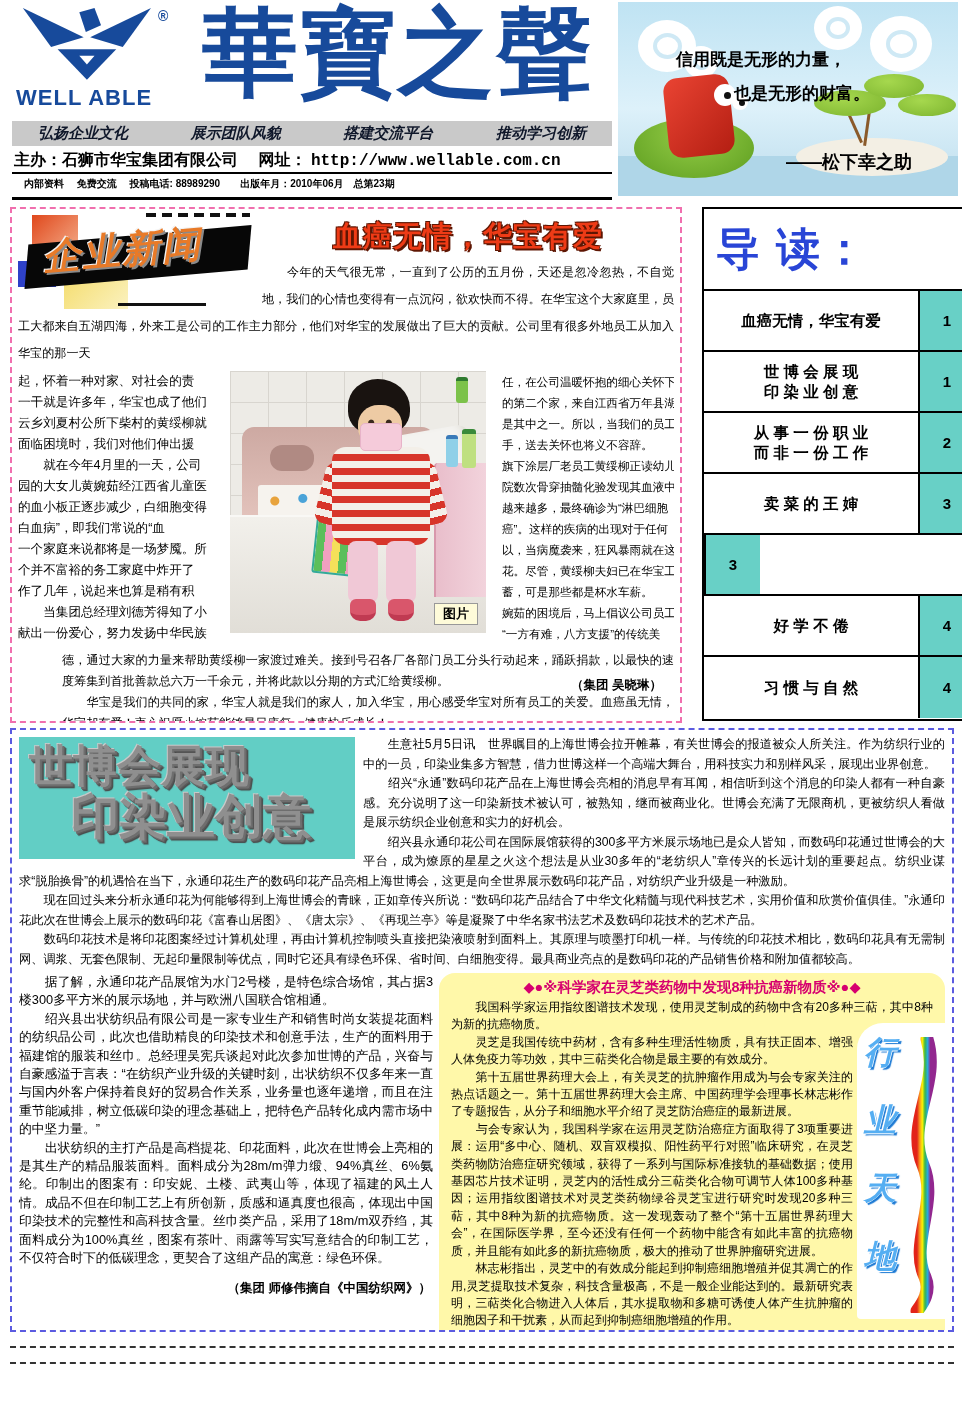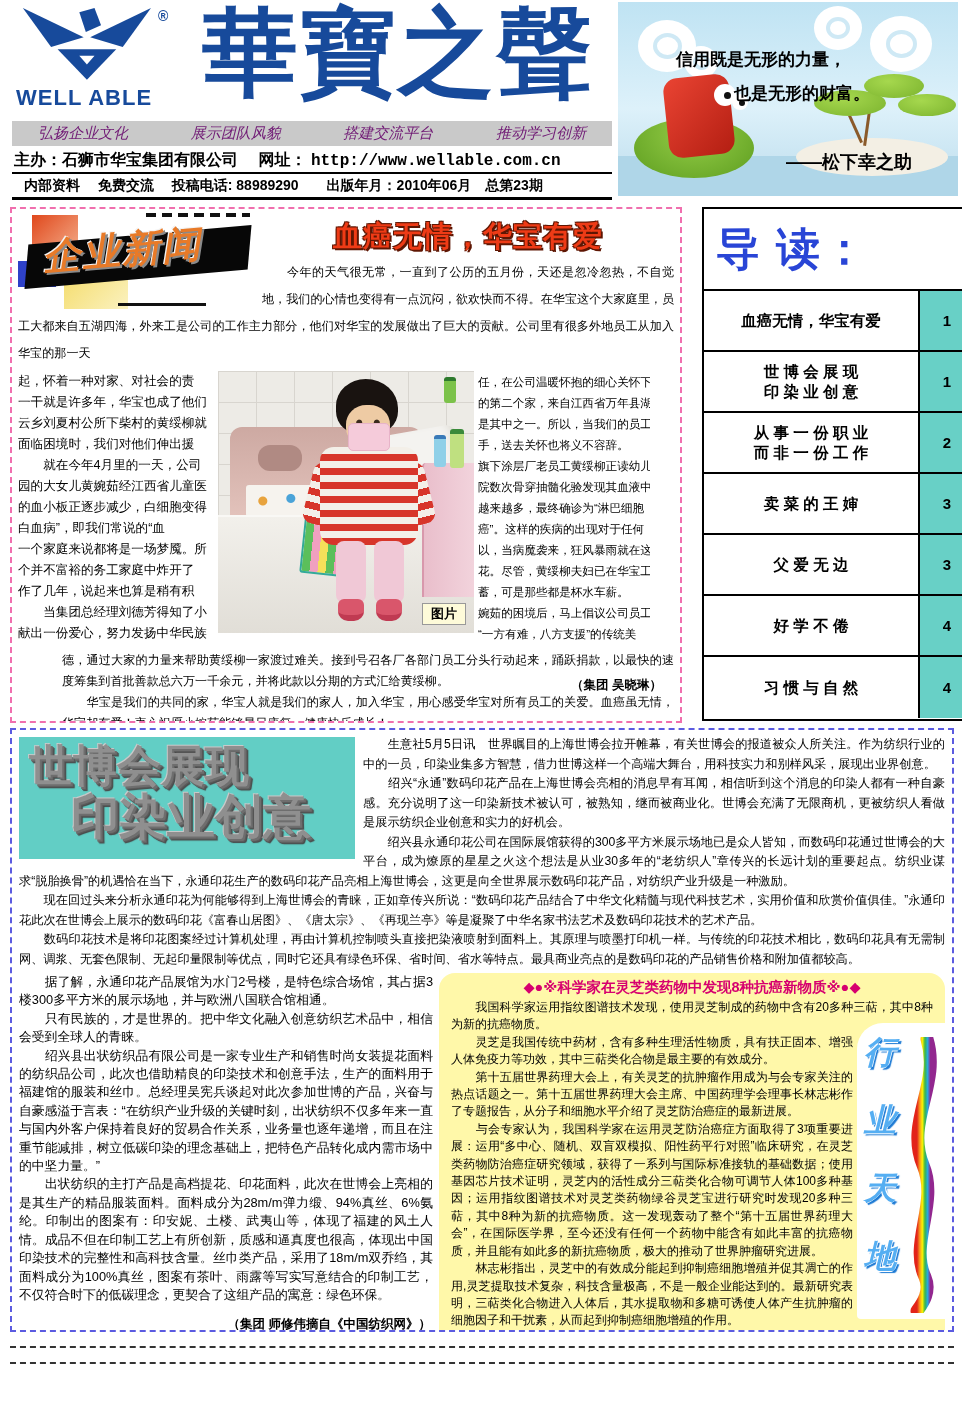--- a/index.html
+++ b/index.html
@@ -9,26 +9,26 @@
   
   .logo-block{position:absolute;left:16px;top:8px;width:168px;height:112px;}
   .logo-svg{display:block;margin-left:6px;}
   .logo-reg{position:absolute;left:142px;top:0px;font-size:14px;font-weight:bold;color:#174A9B;}
   .logo-text{font-size:22px;font-weight:bold;color:#174A9B;letter-spacing:1px;margin-top:1px;}
   .paper-title{position:absolute;left:182px;top:-10px;width:432px;height:128px;line-height:128px;
         font-family:"Liberation Serif","DejaVu Serif",serif;font-weight:900;font-size:96px;
         color:#174A9B;text-align:center;letter-spacing:2px;white-space:nowrap;}
   .slogan-band{position:absolute;left:12px;top:121px;width:600px;height:25px;background:#C9C9C9;
         display:flex;justify-content:space-between;align-items:center;padding:0 26px;box-sizing:border-box;}
-  .slogan{color:#701a75;font-weight:normal;font-style:italic;font-size:15px;
+  .slogan{color:#0f172a;font-weight:bold;font-style:italic;font-size:15px;
         font-family:"Liberation Serif","DejaVu Serif",serif;}
   .publisher-line{position:absolute;left:14px;top:150px;width:598px;font-size:16px;font-weight:bold;white-space:nowrap;}
   .publisher-line .site{font-family:"Liberation Mono","DejaVu Sans Mono",monospace;font-weight:bold;}
   .rule1{position:absolute;left:12px;top:172px;width:600px;height:0;border-top:2px solid #000;}
-  .info-line{position:absolute;left:24px;top:177px;width:588px;font-size:14px;font-weight:bold;white-space:nowrap;}
+  .info-line{position:absolute;left:24px;top:177px;width:588px;font-size:10px;font-weight:bold;white-space:nowrap;}
   .rule2{position:absolute;left:12px;top:197px;width:600px;height:0;border-top:3px solid #000;}
 
   
   .quote-box{position:absolute;left:618px;top:2px;width:340px;height:194px;overflow:hidden;
         background:linear-gradient(180deg,#BFE3F3 0%,#DDF1FA 55%,#BBDCEC 100%);}
   .cloud{position:absolute;background:#fff;border-radius:50%;}
   .cloud::after{content:"";position:absolute;left:25%;top:25%;width:50%;height:50%;
         border:4px solid #CFE9F5;border-radius:50%;box-sizing:border-box;}
   .water{position:absolute;left:0;bottom:0;width:100%;height:40px;background:#AFD6E8;}
   .island{position:absolute;left:178px;top:136px;width:152px;height:38px;background:#F3EFE4;border-radius:50%;}
@@ -55,21 +55,21 @@
   .badge-text{position:absolute;left:24px;top:12px;font-size:38px;font-weight:900;font-style:italic;
         color:#E87A28;letter-spacing:2px;transform:rotate(-5deg);white-space:nowrap;
         text-shadow:2px 2px 0 #8a8a8a,-1px -1px 0 #f2f2f2;}
   .badge-dashes{position:absolute;left:128px;top:0;width:104px;height:4px;
         background:repeating-linear-gradient(90deg,#111 0 10px,transparent 10px 16px);}
   .badge-line{position:absolute;left:100px;top:90px;width:88px;height:3px;background:#111;}
   .news-headline{text-align:center;font-size:29px;font-weight:900;color:#EE3B16;letter-spacing:1px;
         height:46px;line-height:46px;white-space:nowrap;
         text-shadow:2px 2px 0 #5e1603,-1px -1px 0 #5e1603,1px -1px 0 #5e1603,-1px 1px 0 #5e1603;}
   .news-intro{font-size:12.1px;line-height:27px;margin:0;text-align:justify;}
-  .news-mid{display:flex;gap:4px;margin-top:4px;}
+  .news-mid{display:flex;gap:16px;margin-top:4px;}
   .col-left{width:196px;font-size:12.6px;line-height:21px;white-space:nowrap;overflow:hidden;}
   .col-right{width:172px;font-size:11.6px;line-height:21px;white-space:nowrap;overflow:hidden;}
   .news-closing{font-size:12.1px;line-height:21px;margin-top:6px;text-align:justify;margin-left:44px;}
   .news-credit{position:absolute;right:18px;top:468px;font-size:12.5px;font-weight:bold;}
 
   
   .photo{width:256px;height:262px;position:relative;overflow:hidden;background:#EDEBE6;
         background-image:linear-gradient(#D8D5CF 1px,transparent 1px),linear-gradient(90deg,#D8D5CF 1px,transparent 1px);
         background-size:38px 31px;flex-shrink:0;}
   .sheet{position:absolute;left:0;bottom:0;width:100%;height:116px;
@@ -308,23 +308,20 @@
         </div>
       <div class="guide-row-page">2</div>
     </div>
     <div class="guide-row">
       <div class="guide-row-title">
           <div class="ln">卖 菜 的 王 婶</div>
         </div>
       <div class="guide-row-page">3</div>
     </div>
     <div class="guide-row">
-      <div class="guide-row-title">
-          <div class="ln">父 爱 无 边</div>
-        </div>
       <div class="guide-row-page">3</div>
     </div>
     <div class="guide-row">
       <div class="guide-row-title">
           <div class="ln">好 学 不 倦</div>
         </div>
       <div class="guide-row-page">4</div>
     </div>
     <div class="guide-row">
       <div class="guide-row-title">
@@ -337,28 +334,27 @@
   <div class="expo-section">
     <div class="expo-title-graphic">
       <div class="expo-t1">世博会展现</div>
       <div class="expo-t2">印染业创意</div>
     </div>
     <div class="expo-lead">
       <p>　　生意社5月5日讯　世界瞩目的上海世博会拉开帷幕，有关世博会的报道被众人所关注。作为纺织行业的中的一员，印染业集多方智慧，借力世博这样一个高端大舞台，用科技实力和别样风采，展现出业界创意。</p>
       <p>　　绍兴“永通”数码印花产品在上海世博会亮相的消息早有耳闻，相信听到这个消息的印染人都有一种自豪感。充分说明了这一印染新技术被认可，被熟知，继而被商业化。世博会充满了无限商机，更被纺织人看做是展示纺织企业创意和实力的好机会。</p>
       <p>　　绍兴县永通印花公司在国际展馆获得的300多平方米展示场地已是众人皆知，而数码印花通过世博会的大平台，成为燎原的星星之火这个想法是从业30多年的“老纺织人”章传兴的长远计划的重要起点。纺织业谋求“脱胎换骨”的机遇恰在当下，永通印花生产的数码印花产品亮相上海世博会，这更是向全世界展示数码印花产品，对纺织产业升级是一种激励。</p>
       <p>　　现在回过头来分析永通印花为何能够得到上海世博会的青睐，正如章传兴所说：“数码印花产品结合了中华文化精髓与现代科技艺术，实用价值和欣赏价值俱佳。”永通印花此次在世博会上展示的数码印花《富春山居图》、《唐太宗》、《再现兰亭》等是凝聚了中华名家书法艺术及数码印花技术的艺术产品。</p>
-      <p>　　数码印花技术是将印花图案经过计算机处理，再由计算机控制喷头直接把染液喷射到面料上。其原理与喷墨打印机一样。与传统的印花技术相比，数码印花具有无需制网、调浆、无套色限制、无起印量限制等优点，同时它还具有绿色环保、省时间、省水等特点。最具商业亮点的是数码印花的产品销售价格和附加值都较高。</p>
+      <p>　　数码印花技术是将印花图案经过计算机处理，再由计算机控制喷头直接把染液喷射到面料上。其原理与喷墨打印机一样。与传统的印花技术相比，数码印花具有无需制网、调浆、无套色限制、无起印量限制等优点，同时它还具有绿色环保、省时间、白细胞变得。最具商业亮点的是数码印花的产品销售价格和附加值都较高。</p>
     </div>
 
     <div class="expo-bottom-row">
       <div class="expo-left-col">
         <div>
             <div class="ln">　　据了解，永通印花产品展馆为水门2号楼，是特色综合场馆，其占据3楼300多平方米的展示场地，并与欧洲八国联合馆相通。</div>
-            <div class="ln">　　只有民族的，才是世界的。把中华文化融入创意纺织艺术品中，相信会受到全球人的青睐。</div>
             <div class="ln">　　绍兴县出状纺织品有限公司是一家专业生产和销售时尚女装提花面料的纺织品公司，此次也借助精良的印染技术和创意手法，生产的面料用于福建馆的服装和丝巾。总经理吴宪兵谈起对此次参加世博的产品，兴奋与自豪感溢于言表：“在纺织产业升级的关键时刻，出状纺织不仅多年来一直与国内外客户保持着良好的贸易合作关系，业务量也逐年递增，而且在注重节能减排，树立低碳印染的理念基础上，把特色产品转化成内需市场中的中坚力量。”</div>
             <div class="ln">　　出状纺织的主打产品是高档提花、印花面料，此次在世博会上亮相的是其生产的精品服装面料。面料成分为28m/m弹力缎、94%真丝、6%氨纶。印制出的图案有：印安妮、土楼、武夷山等，体现了福建的风土人情。成品不但在印制工艺上有所创新，质感和逼真度也很高，体现出中国印染技术的完整性和高科技含量。丝巾类产品，采用了18m/m双乔绉，其面料成分为100%真丝，图案有茶叶、雨露等写实写意结合的印制工艺，不仅符合时下的低碳理念，更契合了这组产品的寓意：绿色环保。</div>
           </div>
         <div class="expo-left-credit">（集团 师修伟摘自《中国纺织网》）</div>
       </div>
 
       <div class="industry-box">
         <div class="industry-title">◆●※科学家在灵芝类药物中发现8种抗癌新物质※●◆</div>
         <p class="industry-first">　　我国科学家运用指纹图谱技术发现，使用灵芝制成的药物中含有20多种三萜，其中8种为新的抗癌物质。</p>
         <div class="industry-rest">

